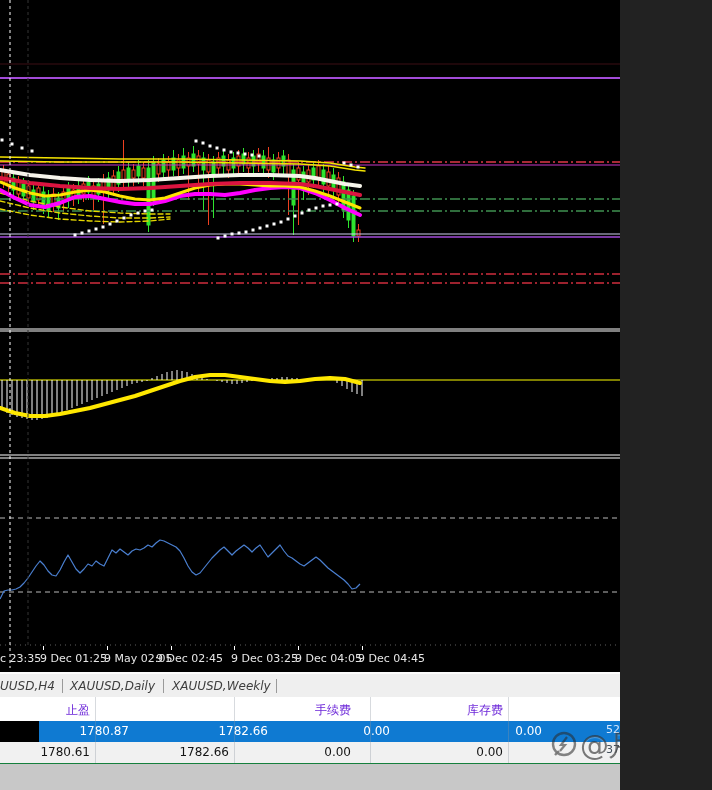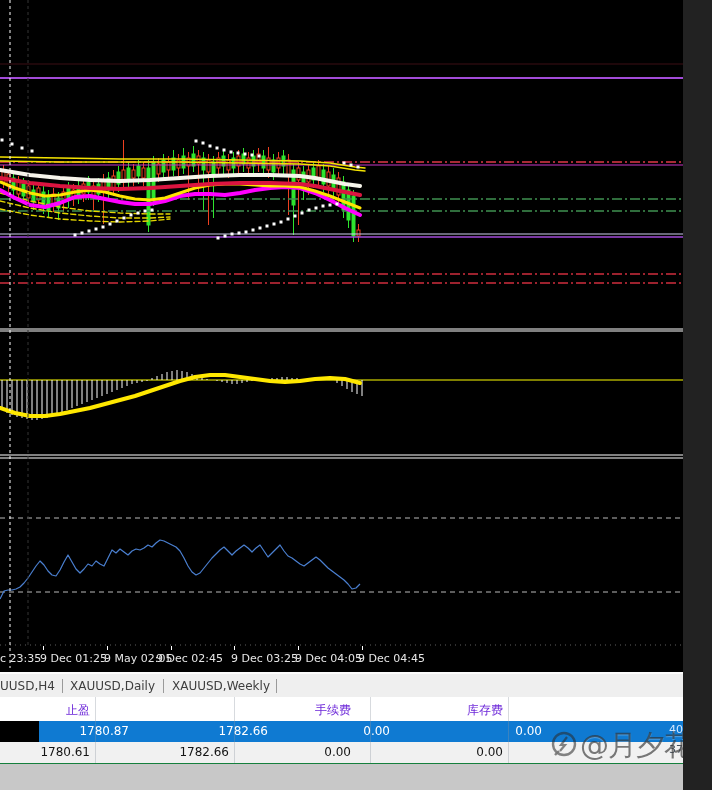--- a/index.html
+++ b/index.html
@@ -1,25 +1,25 @@
 <!DOCTYPE html>
 <html><head>
 <meta charset="utf-8">
 <style>
   html,body{margin:0;padding:0;background:#222;}
-  .screen{position:relative;width:683px;height:790px;background:#000;overflow:hidden;
+  .screen{position:relative;width:620px;height:790px;background:#000;overflow:hidden;
           font-family:"DejaVu Sans", "Liberation Sans", sans-serif;}
   svg{display:block;}
   #chart-svg{position:absolute;top:0;left:0;}
   .time-axis{position:absolute;top:646px;left:0;width:712px;height:26px;background:transparent;}
   .time-label{position:absolute;top:6px;font-size:11px;color:#e6e6e6;white-space:nowrap;}
   .axis-tick{position:absolute;top:0;width:1px;height:4px;background:#fff;}
   .tabbar{position:absolute;top:672px;left:0;width:712px;height:25px;background:#efefef;
           border-top:2px solid #fcfcfc;box-sizing:border-box;}
-  .tab{position:absolute;top:5px;font-size:12px;color:#3e3e3e;white-space:nowrap;cursor:default;}
+  .tab{position:absolute;top:5px;font-size:12px;color:#3e3e3e;white-space:nowrap;cursor:default;font-style:italic;}
   .tabsep{position:absolute;top:5px;width:1px;height:14px;background:#9a9a9a;}
   .thead{position:absolute;top:697px;left:0;width:712px;height:24px;background:#ffffff;}
   .hcell{position:absolute;top:5px;font-size:12px;color:#6d28d9;text-align:right;padding-right:5px;box-sizing:border-box;}
   .trow{position:absolute;left:0;width:712px;height:21px;}
   .row1{top:721px;background:#0f7ad2;margin-left:39px;}
   .row2{top:742px;background:#f1f1f1;padding-left:17px;}
   .tcell{position:absolute;top:3px;font-size:12px;text-align:right;padding-right:5px;box-sizing:border-box;}
   .row1 .tcell{color:#ffffff;}
   .row2 .tcell{color:#141414;}
   .c1{left:0;width:95px;}  .c2{left:95px;width:139px;}
@@ -383,21 +383,21 @@
     <span class="tcell c2">1782.66</span>
     <span class="tcell c3">0.00</span>
     <span class="tcell c4">0.00</span>
   </div>
 
   <div class="colsep" style="left:95px"></div>
   <div class="colsep" style="left:234px"></div>
   <div class="colsep" style="left:370px"></div>
   <div class="colsep" style="left:508px"></div>
 
-  <span class="clip-num clip78">40</span>
+  <span class="clip-num clip78">52</span>
   <span class="clip-num clip37">37</span>
 
   <div class="statusbar">
     <span class="status-val">115</span>
   </div>
 
   <div class="watermark">
     <svg class="wm-icon" width="30" height="30" viewBox="0 0 30 30">
       <circle cx="15" cy="14" r="11" fill="none" stroke="rgba(42,42,42,0.9)" stroke-width="2.4"></circle>
       <path d="M6 25 L10 21" stroke="rgba(42,42,42,0.9)" stroke-width="2.4" fill="none"></path>

